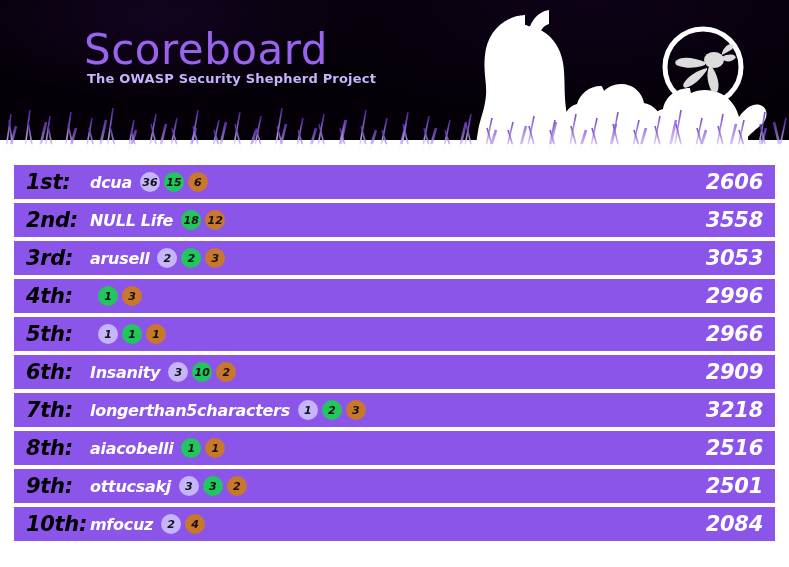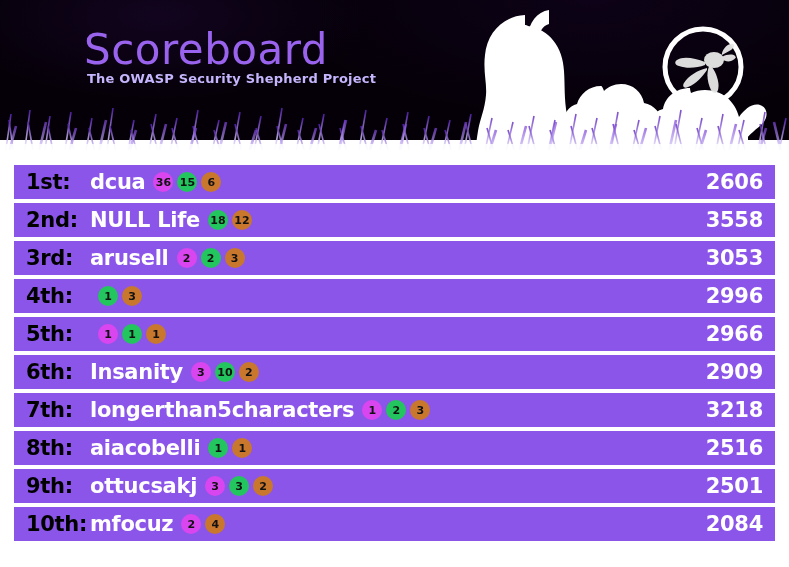--- a/index.html
+++ b/index.html
@@ -78,41 +78,42 @@
     width: 789px;
   }
   .score-row {
     display: flex;
     align-items: center;
     background: #8c55ea;
     height: 34px;
     margin-bottom: 4px;
     box-sizing: border-box;
     padding: 0 10px 0 12px;
+    font-style: italic;
   }
   .rank {
     color: #000000;
     font-weight: 700;
     font-size: 21px;
     width: 64px;
     flex: 0 0 64px;
     letter-spacing: -0.3px;
     white-space: nowrap;
   }
   .player-cell {
     display: flex;
     align-items: center;
     flex: 1 1 auto;
     min-width: 0;
     overflow: hidden;
   }
   .player-name {
     color: #ffffff;
     font-weight: 700;
-    font-size: 21px;
+    font-size: 16px;
     letter-spacing: -0.3px;
     white-space: nowrap;
   }
   .medals {
     display: flex;
     align-items: center;
     margin-left: 8px;
     gap: 4px;
   }
   .medal {
@@ -121,21 +122,21 @@
     justify-content: center;
     border-radius: 50%;
     width: 20px;
     height: 20px;
     font-size: 11px;
     font-weight: 700;
     color: #111111;
     box-sizing: border-box;
     line-height: 1;
   }
-  .medal.gold   { background: #d946ef; }
+  .medal.gold   { background: #c4b5fd; }
   .medal.silver { background: #22c55e; }
   .medal.bronze { background: #c8772c; }
 
   .score-value {
     color: #ffffff;
     font-weight: 700;
     font-size: 21px;
     letter-spacing: -0.3px;
     margin-left: auto;
     flex: 0 0 auto;

